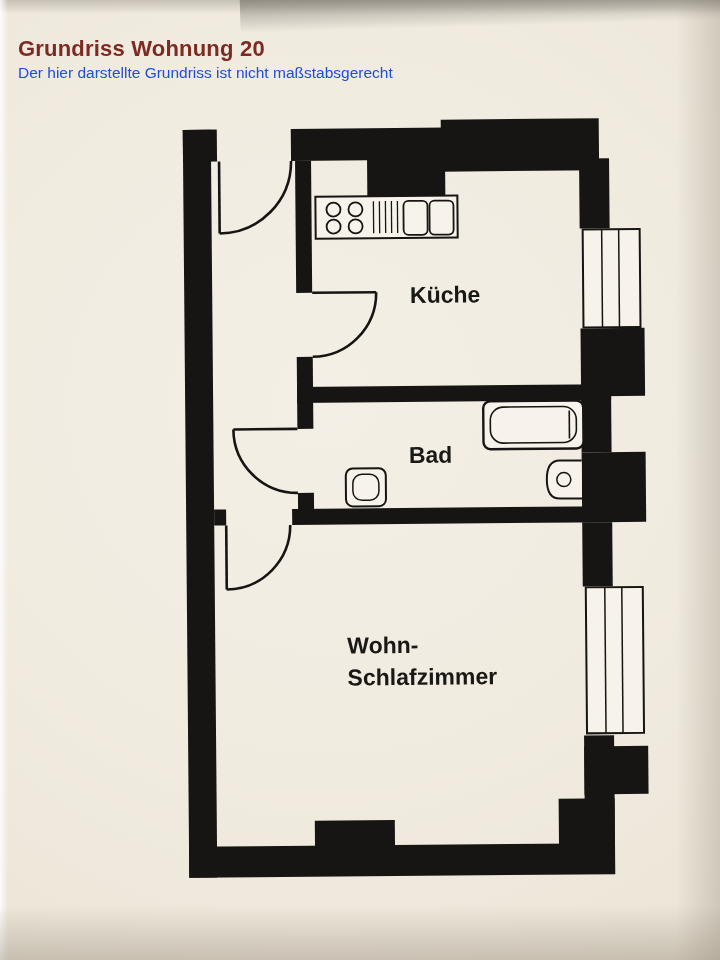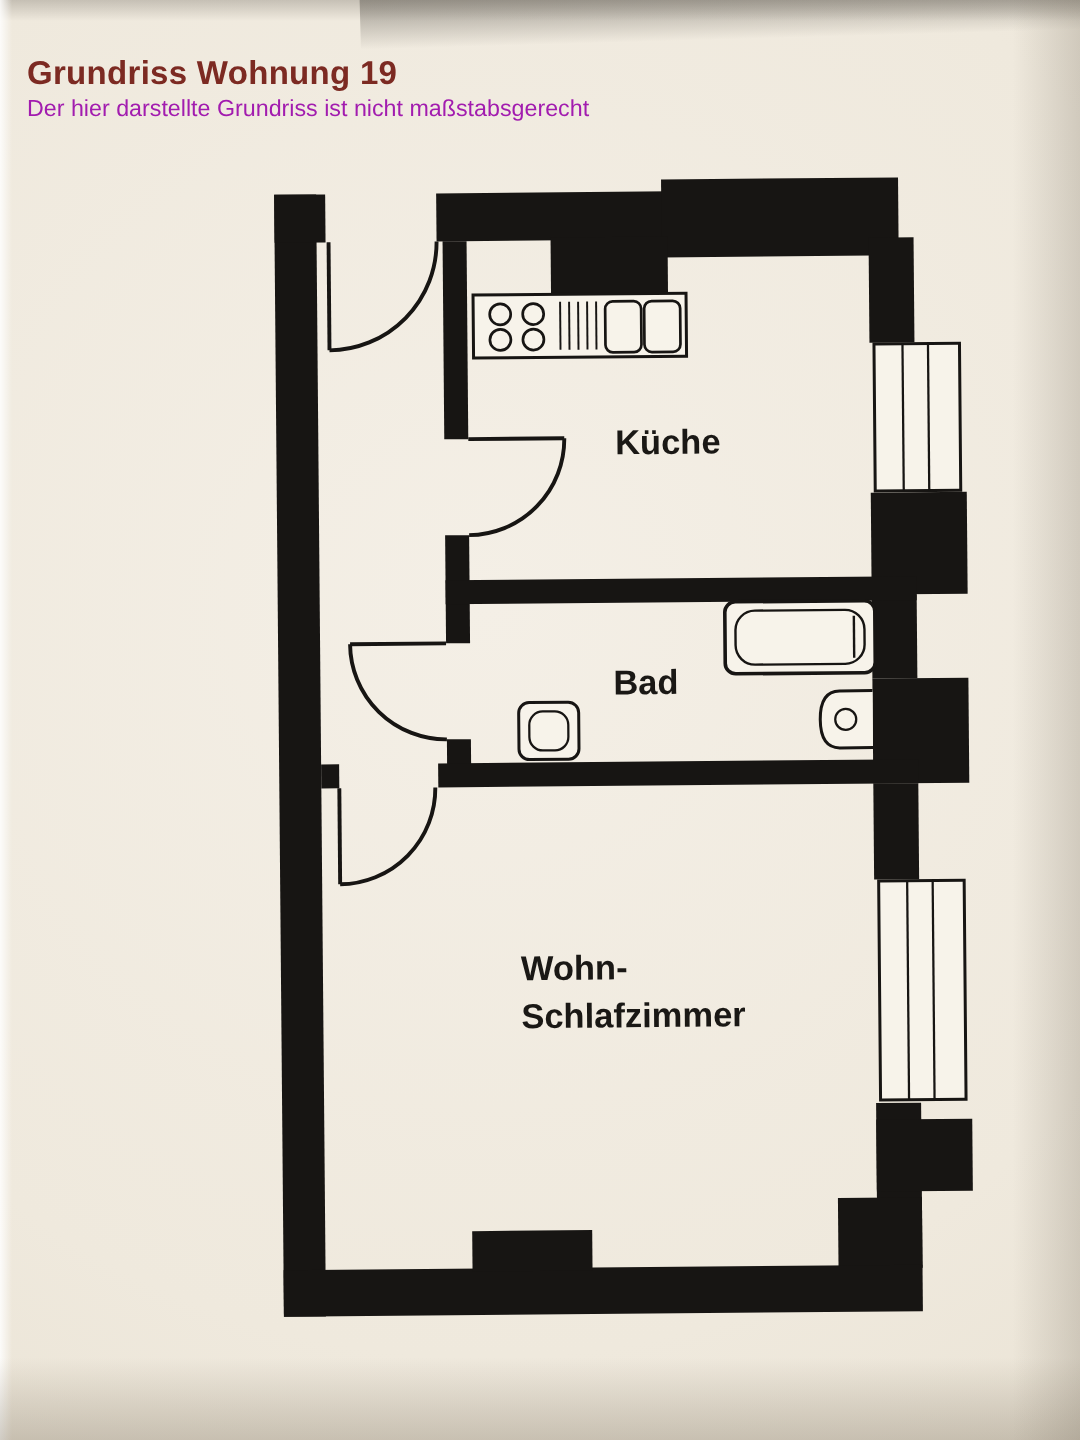--- a/index.html
+++ b/index.html
@@ -75,21 +75,21 @@
     font-weight: bold;
     letter-spacing: 0.2px;
     color: #7c2a22;
   }
   .doc-subtitle {
     position: absolute;
     left: 18px;
     top: 64px;
     margin: 0;
     font-size: 15.5px;
-    color: #a21caf;
+    color: #1d4ed8;
   }
   .plan-svg {
     position: absolute;
     inset: 0;
     width: 720px;
     height: 960px;
   }
   .plan-svg text {
     font-family: "Liberation Sans", sans-serif;
     font-weight: bold;
@@ -99,21 +99,21 @@
 </head>
 <body>
 
 <div class="paper"></div>
 <div class="edge-top-shadow"></div>
 <div class="edge-top-shadow2"></div>
 <div class="edge-left-highlight"></div>
 <div class="edge-bottom-shadow"></div>
 <div class="edge-right-shadow"></div>
 
-<h1 class="doc-title">Grundriss Wohnung 19</h1>
+<h1 class="doc-title">Grundriss Wohnung 20</h1>
 <p class="doc-subtitle">Der hier darstellte Grundriss ist nicht maßstabsgerecht</p>
 
 <svg class="plan-svg" viewBox="0 0 720 960">
   <g transform="rotate(-0.5 400 500)">
 
     <g fill="#171513" stroke="none">
       <rect x="186" y="128" width="28" height="748"></rect>
       <rect x="186" y="128" width="34" height="32"></rect>
       <rect x="294" y="128" width="156" height="32"></rect>
       <rect x="444" y="120" width="158" height="52"></rect>

